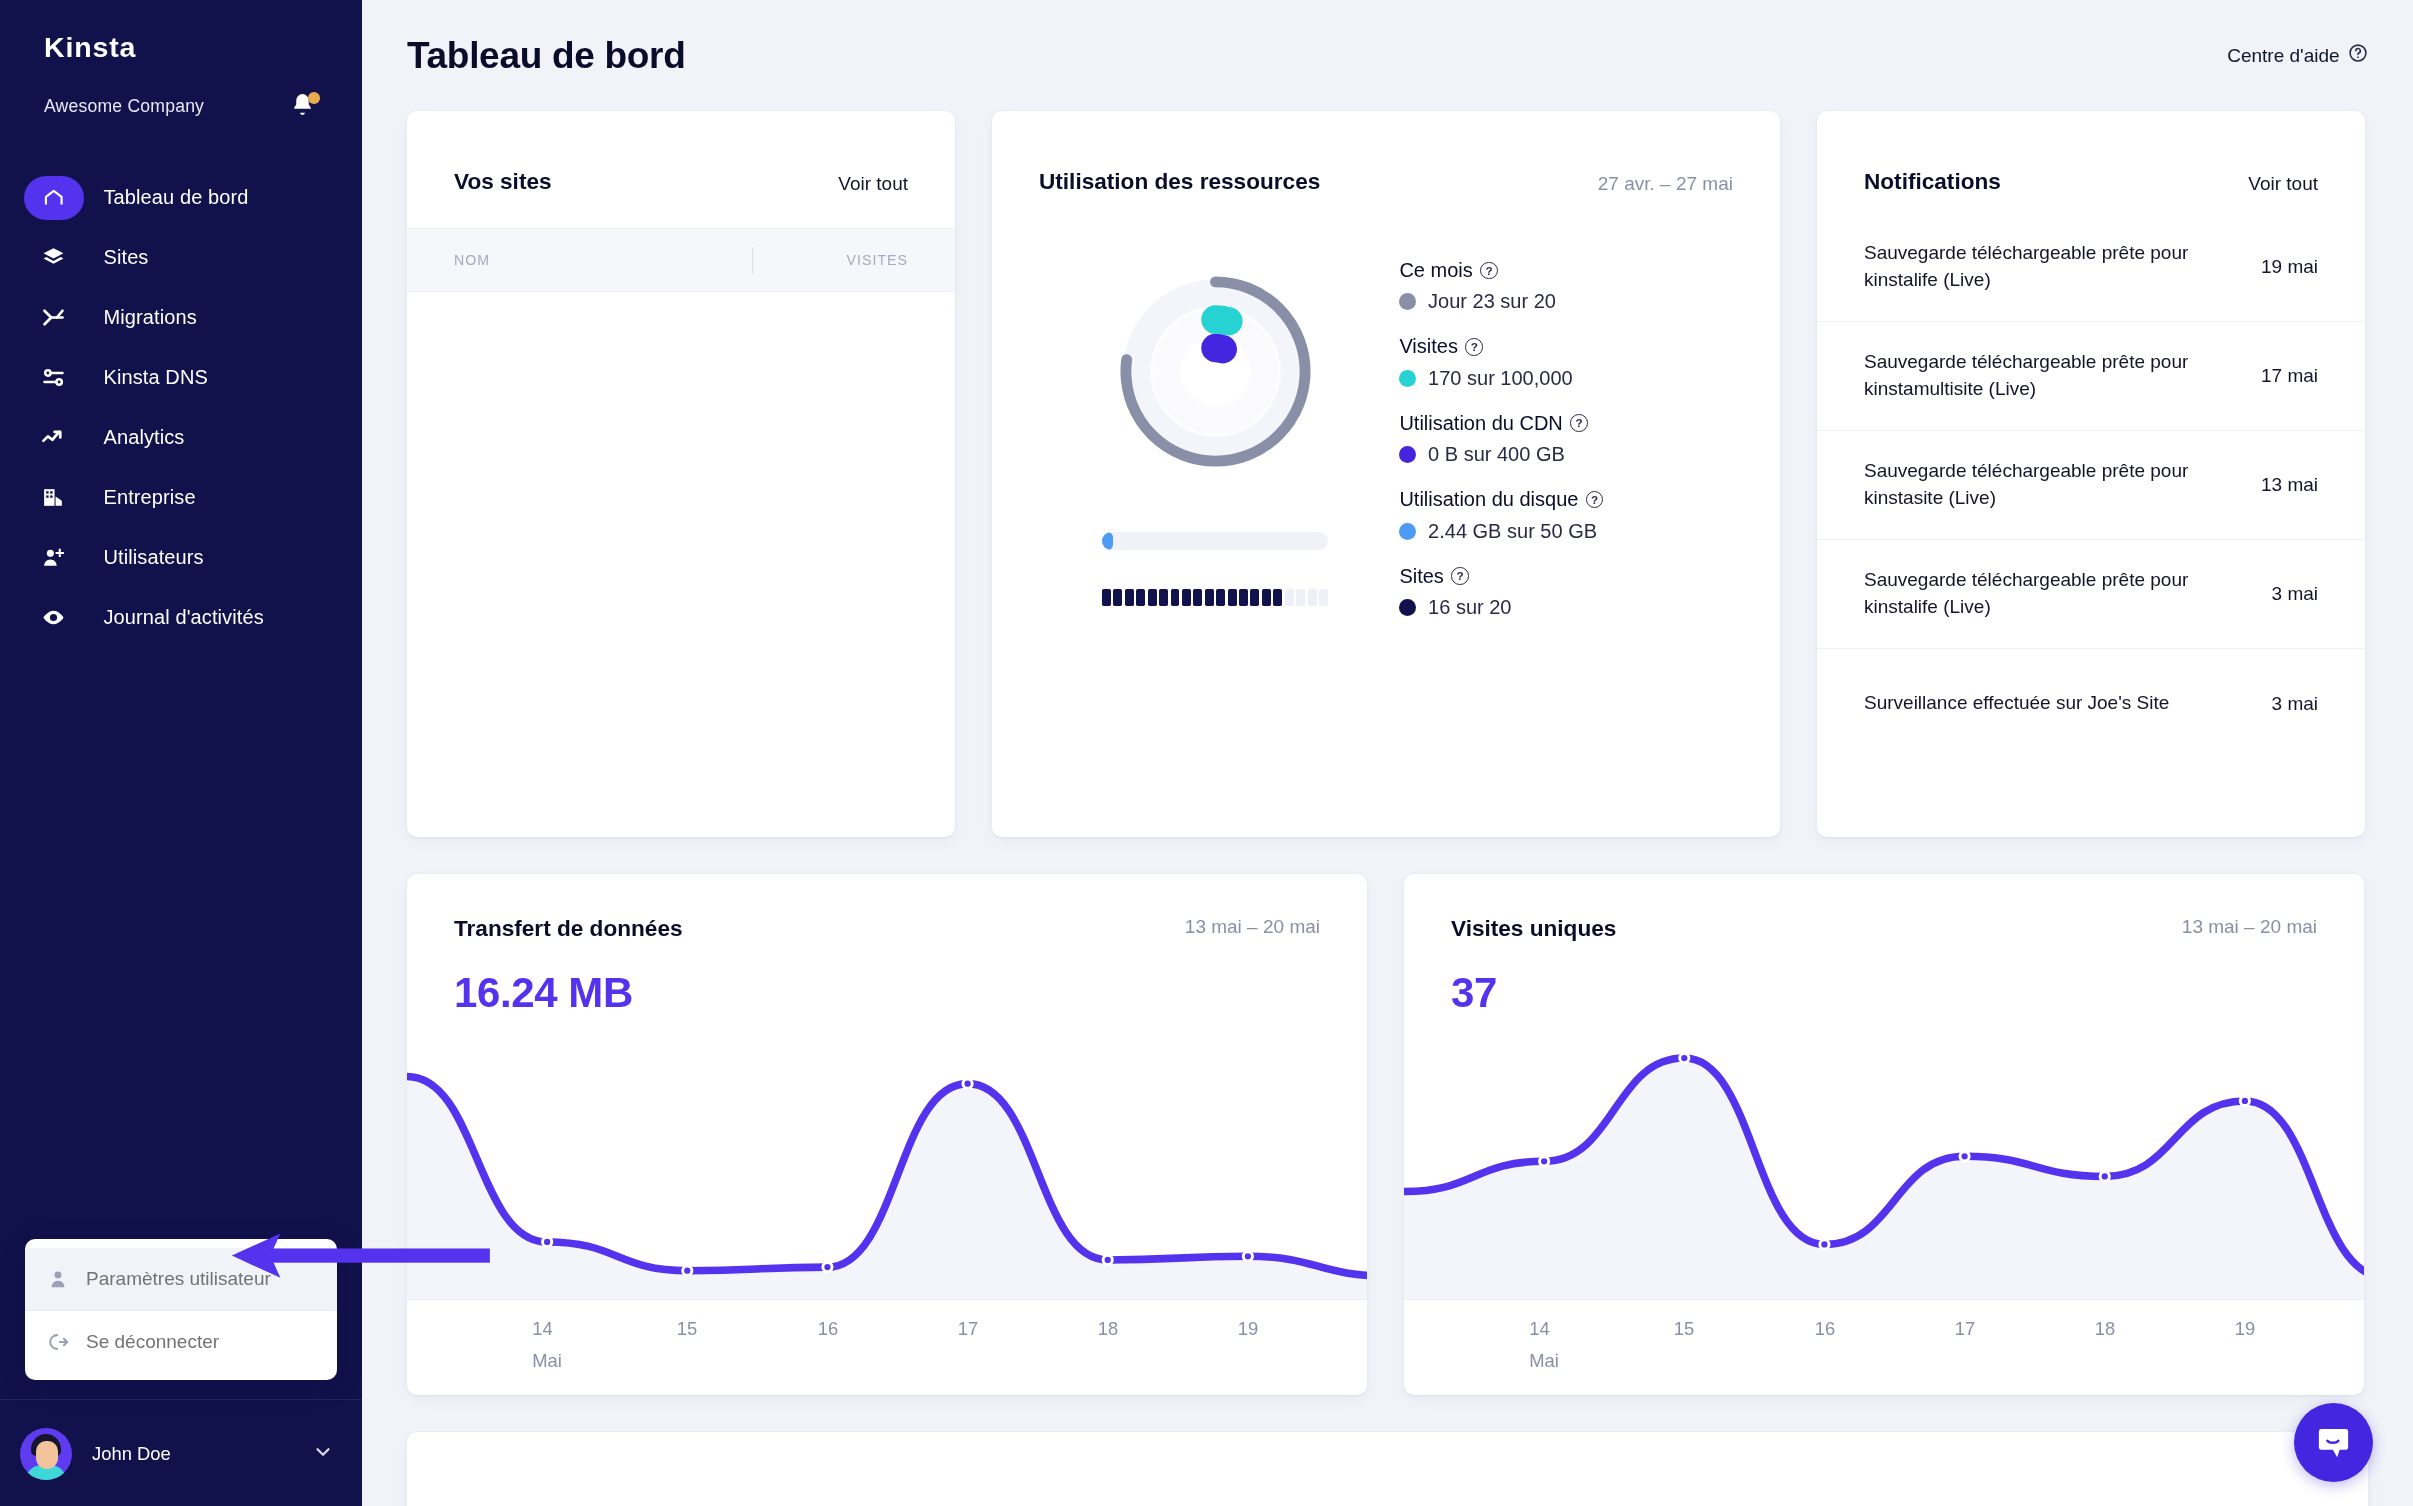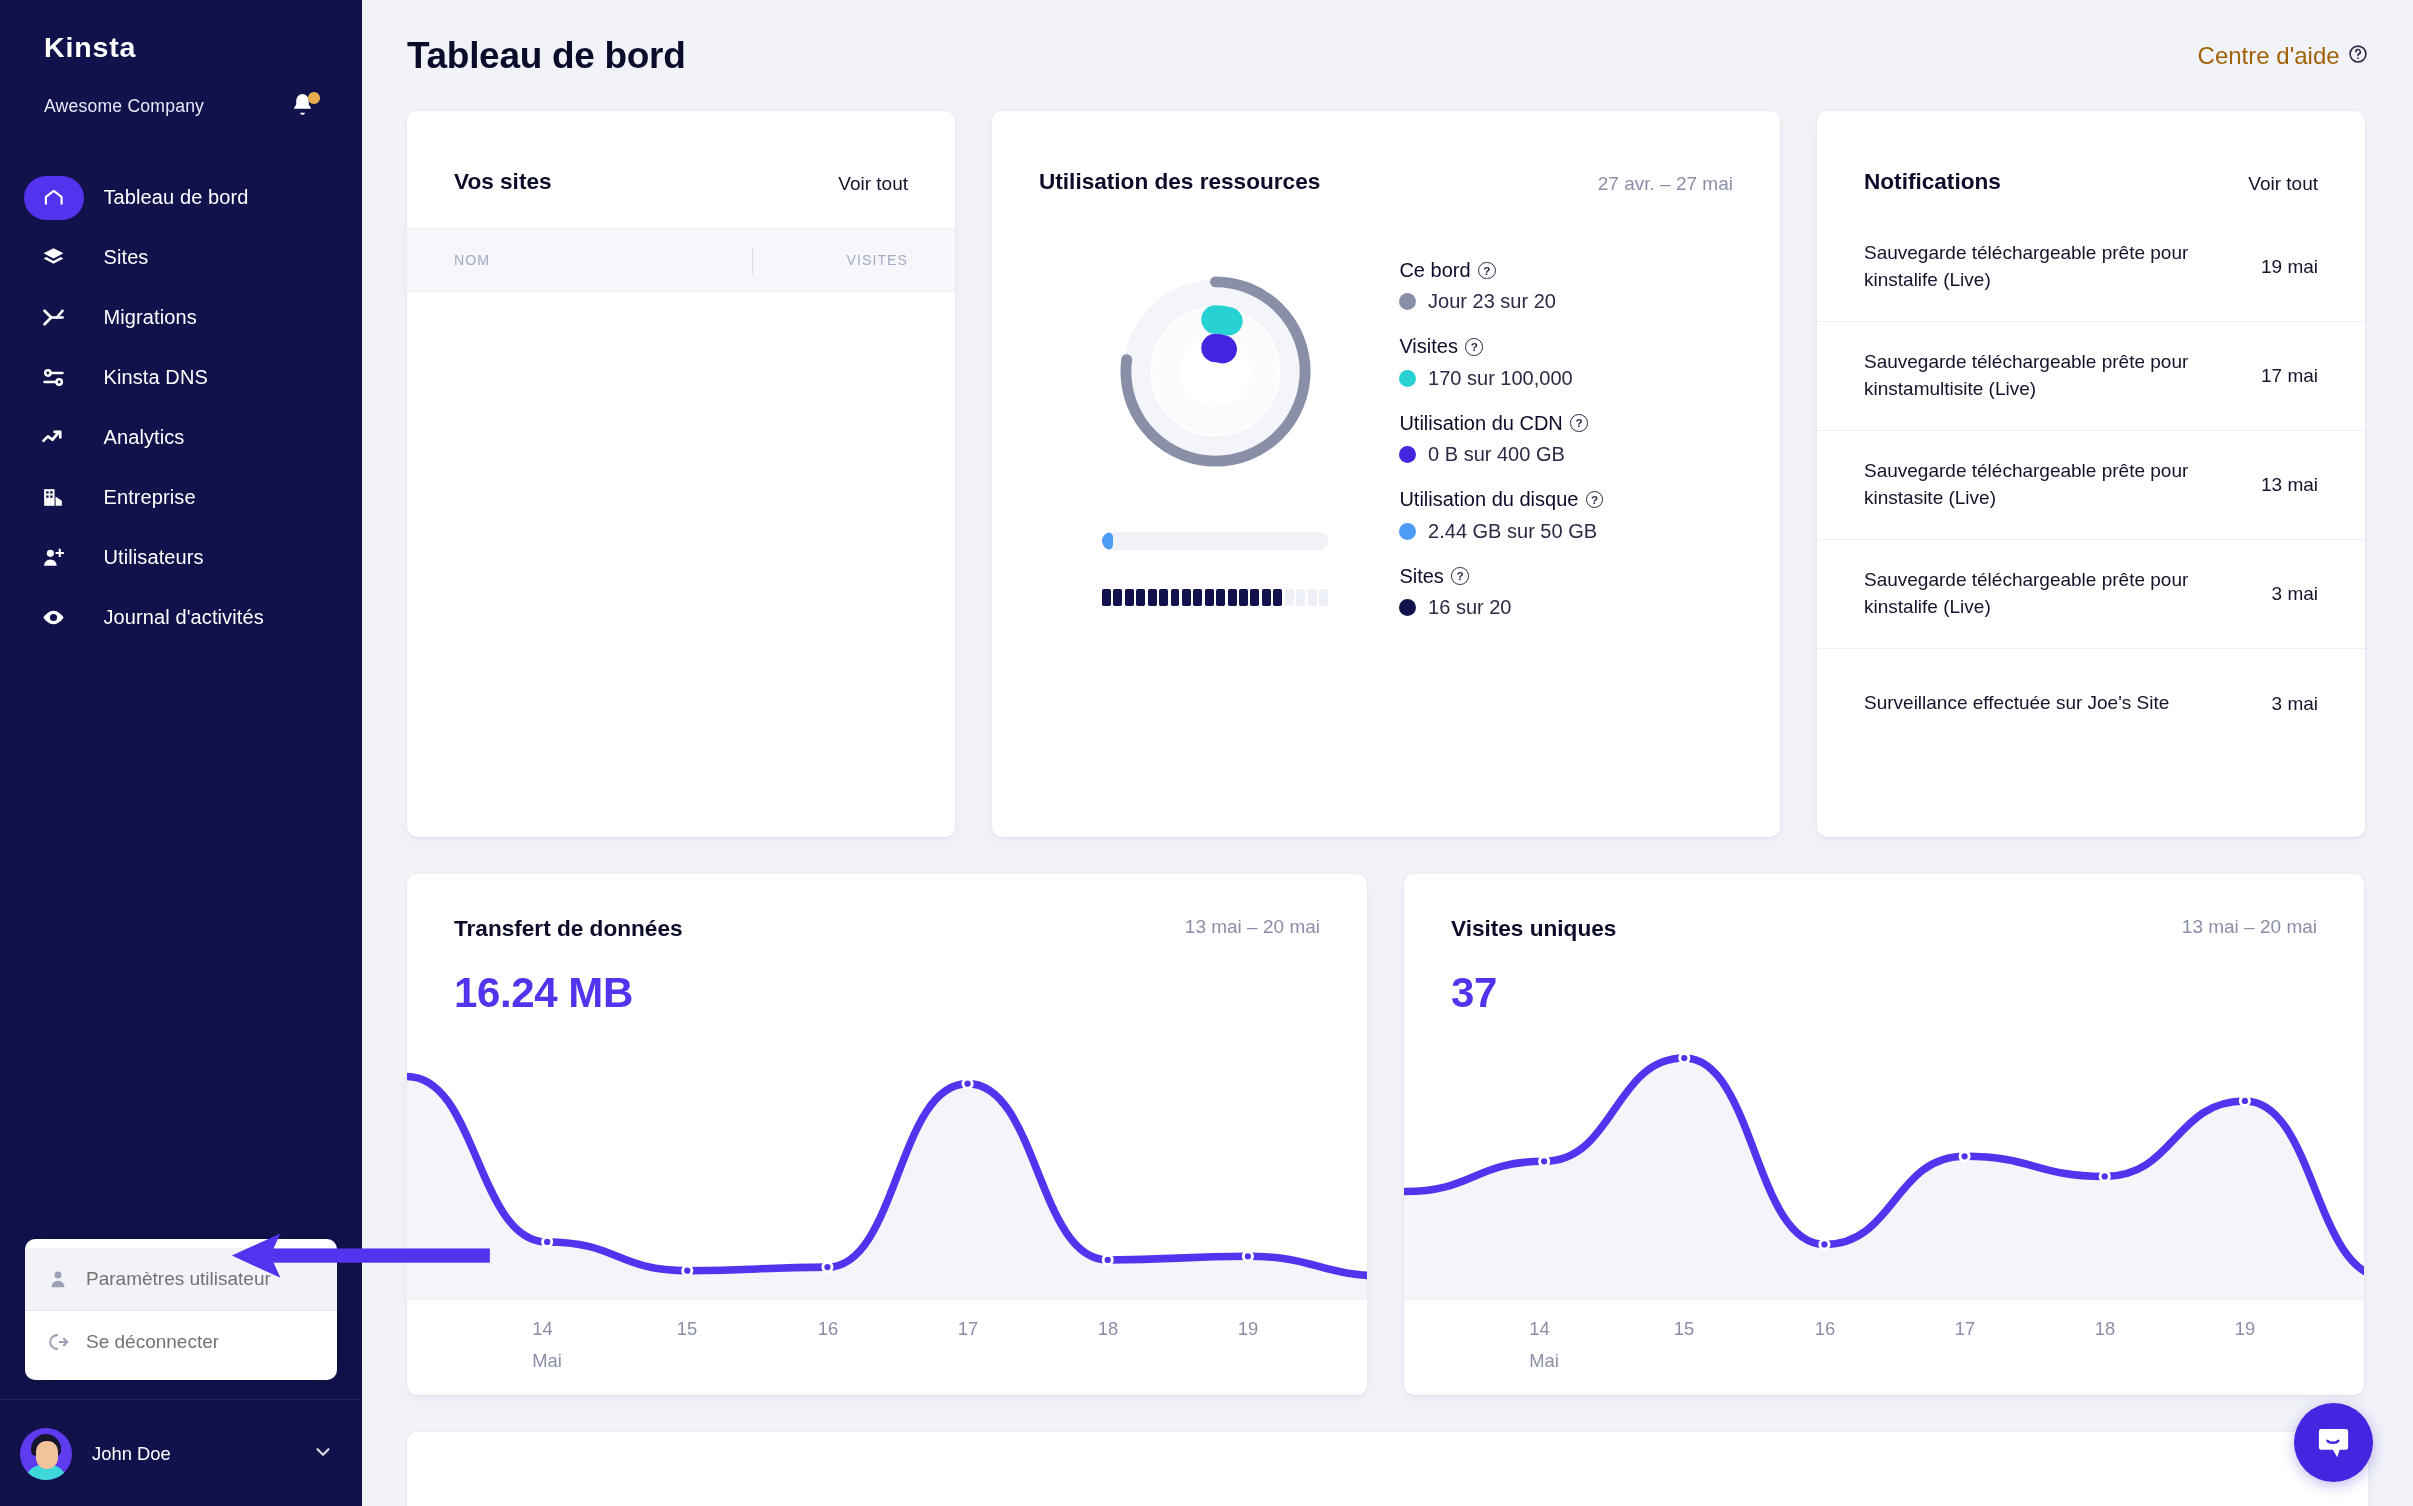--- a/index.html
+++ b/index.html
@@ -103,21 +103,21 @@
     padding: 0 45px 0 45px;
     overflow: hidden;
   }
   .topbar {
     display: flex; align-items: center; justify-content: space-between;
     height: 111px;
   }
   .page-title { font-size: 37px; font-weight: 700; color: #0B0B2A; letter-spacing: -0.3px; }
   .help-link {
     display: flex; align-items: center; gap: 8.4px;
-    font-size: 24px; color: #a16207; cursor: pointer;
+    font-size: 19px; color: #0f172a; cursor: pointer;
   }
 
   .row { display: flex; gap: 37px; }
   .card {
     background: #fff;
     border-radius: 10px;
     box-shadow: 0 0.8px 2.5px rgba(16,24,80,.06), 0 5px 15px rgba(16,24,80,.04);
   }
   .card-head {
     display: flex; align-items: flex-end; justify-content: space-between;
@@ -468,21 +468,21 @@
                 <span class="seg off"></span>
                 <span class="seg off"></span>
                 <span class="seg off"></span>
               </div>
           </div>
 
           <div class="res-right">
 
             <div class="res-group">
               <div class="res-label">
-                <span>Ce bord</span>
+                <span>Ce mois</span>
                 <span class="qmark">?</span>
               </div>
               <div class="res-val">
                 <span class="dot" style="background:#8A8FA8"></span>
                 <span>Jour 23 sur 20</span>
               </div>
             </div>
 
             <div class="res-group">
               <div class="res-label">

